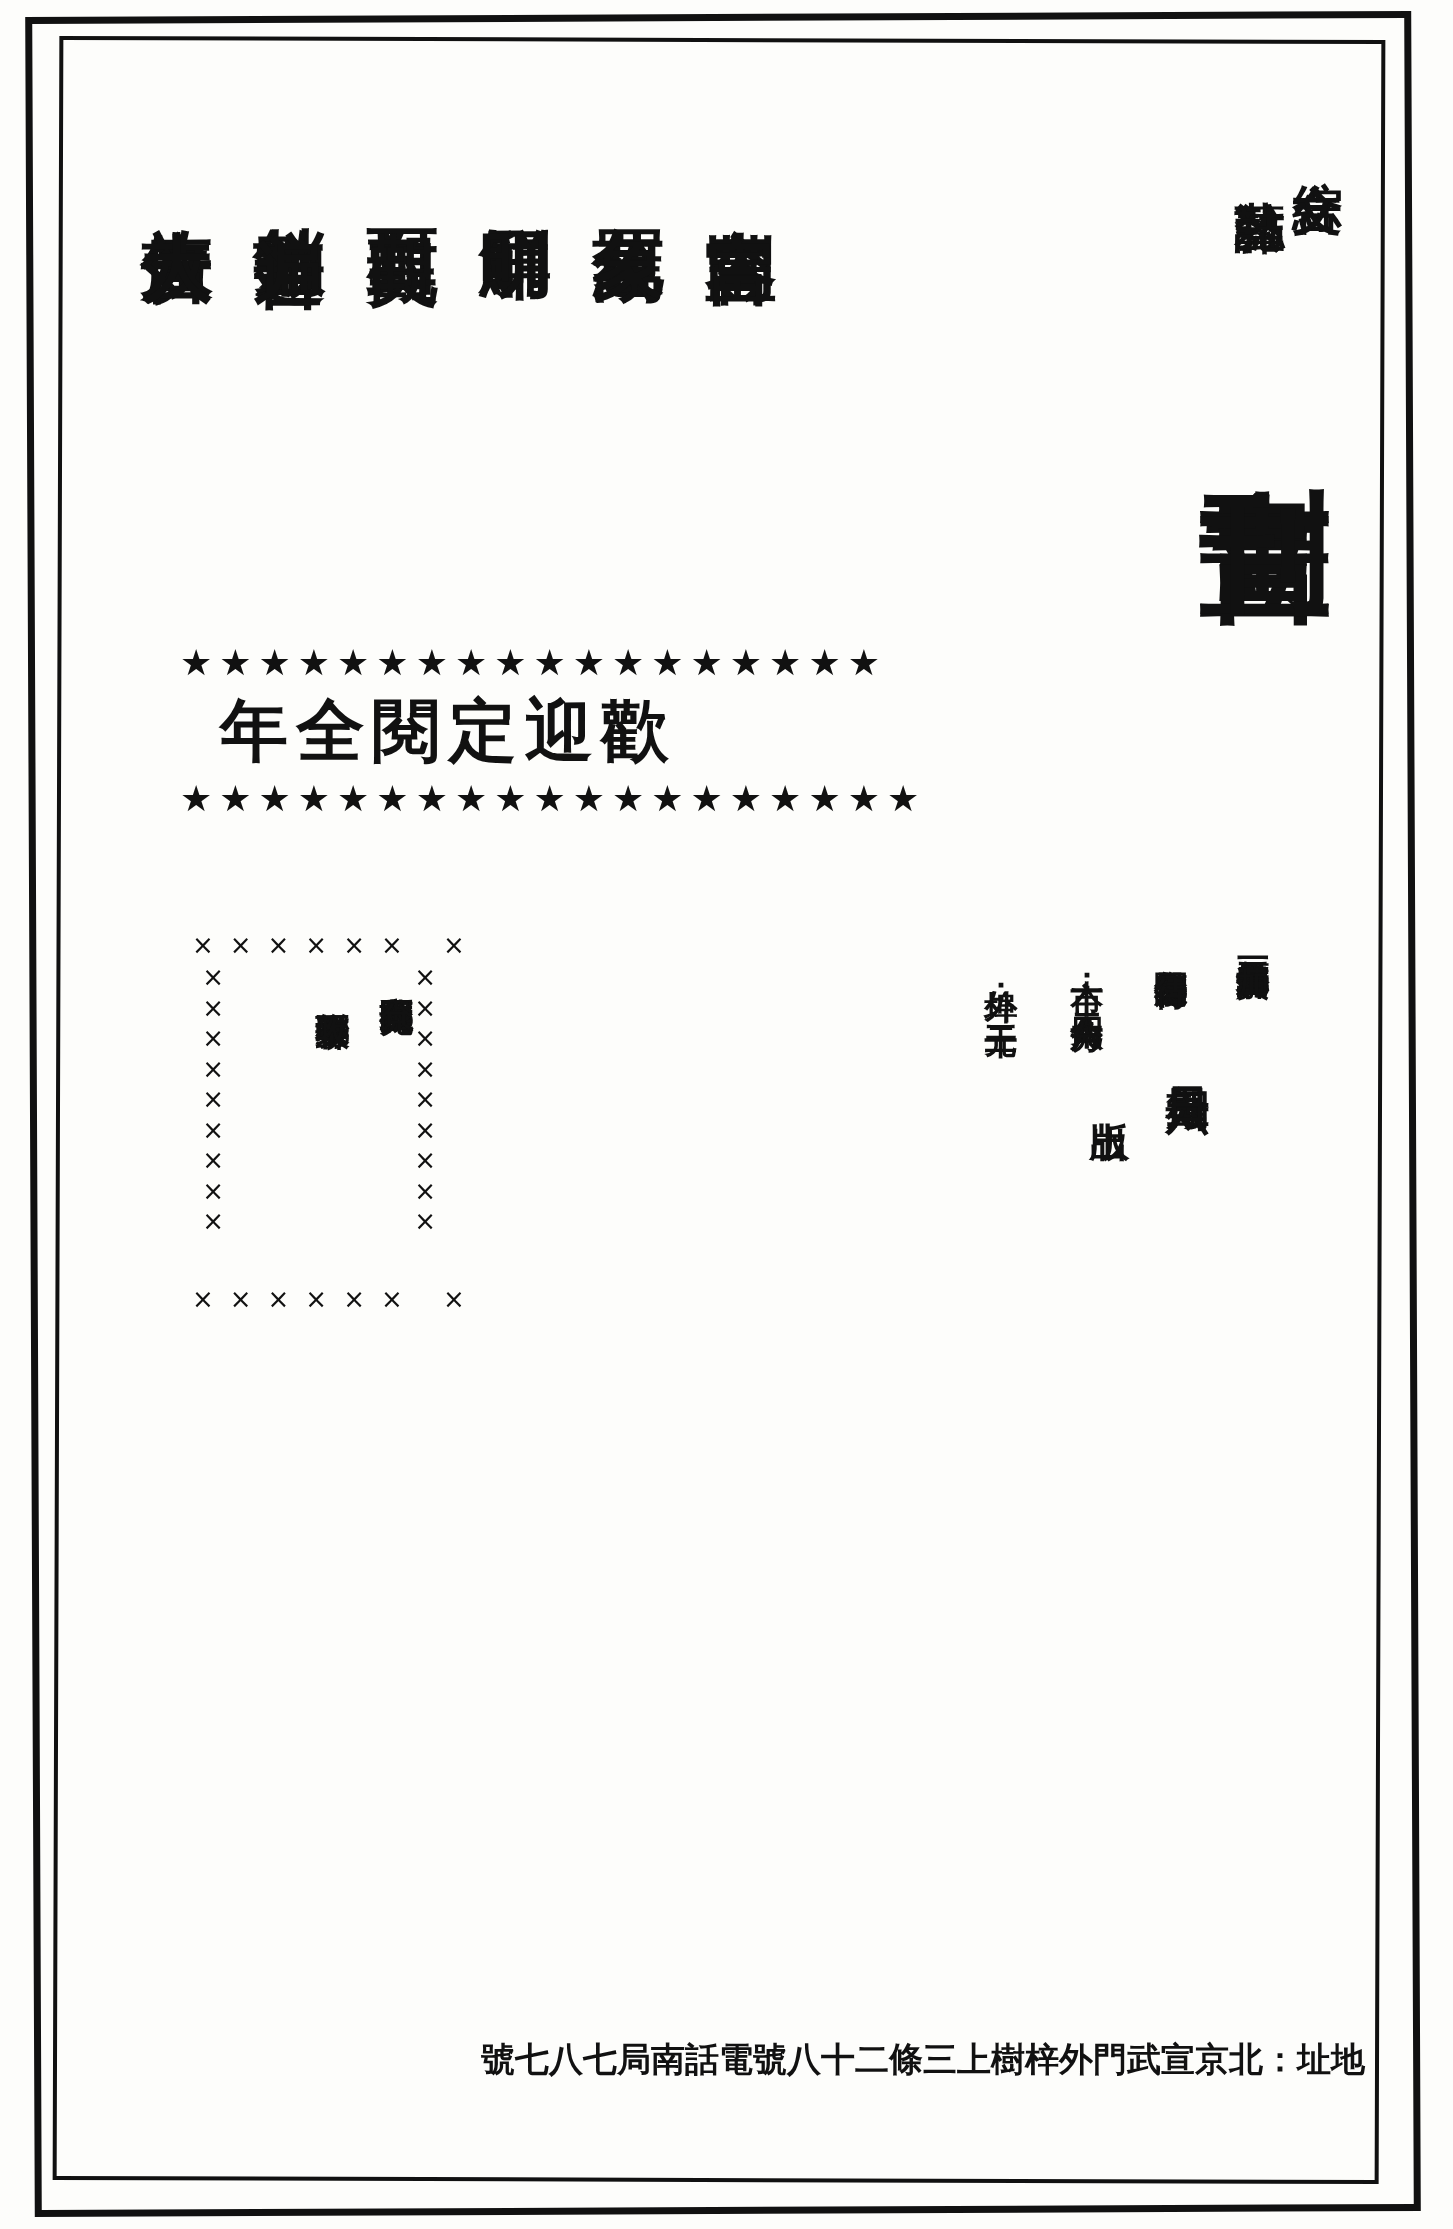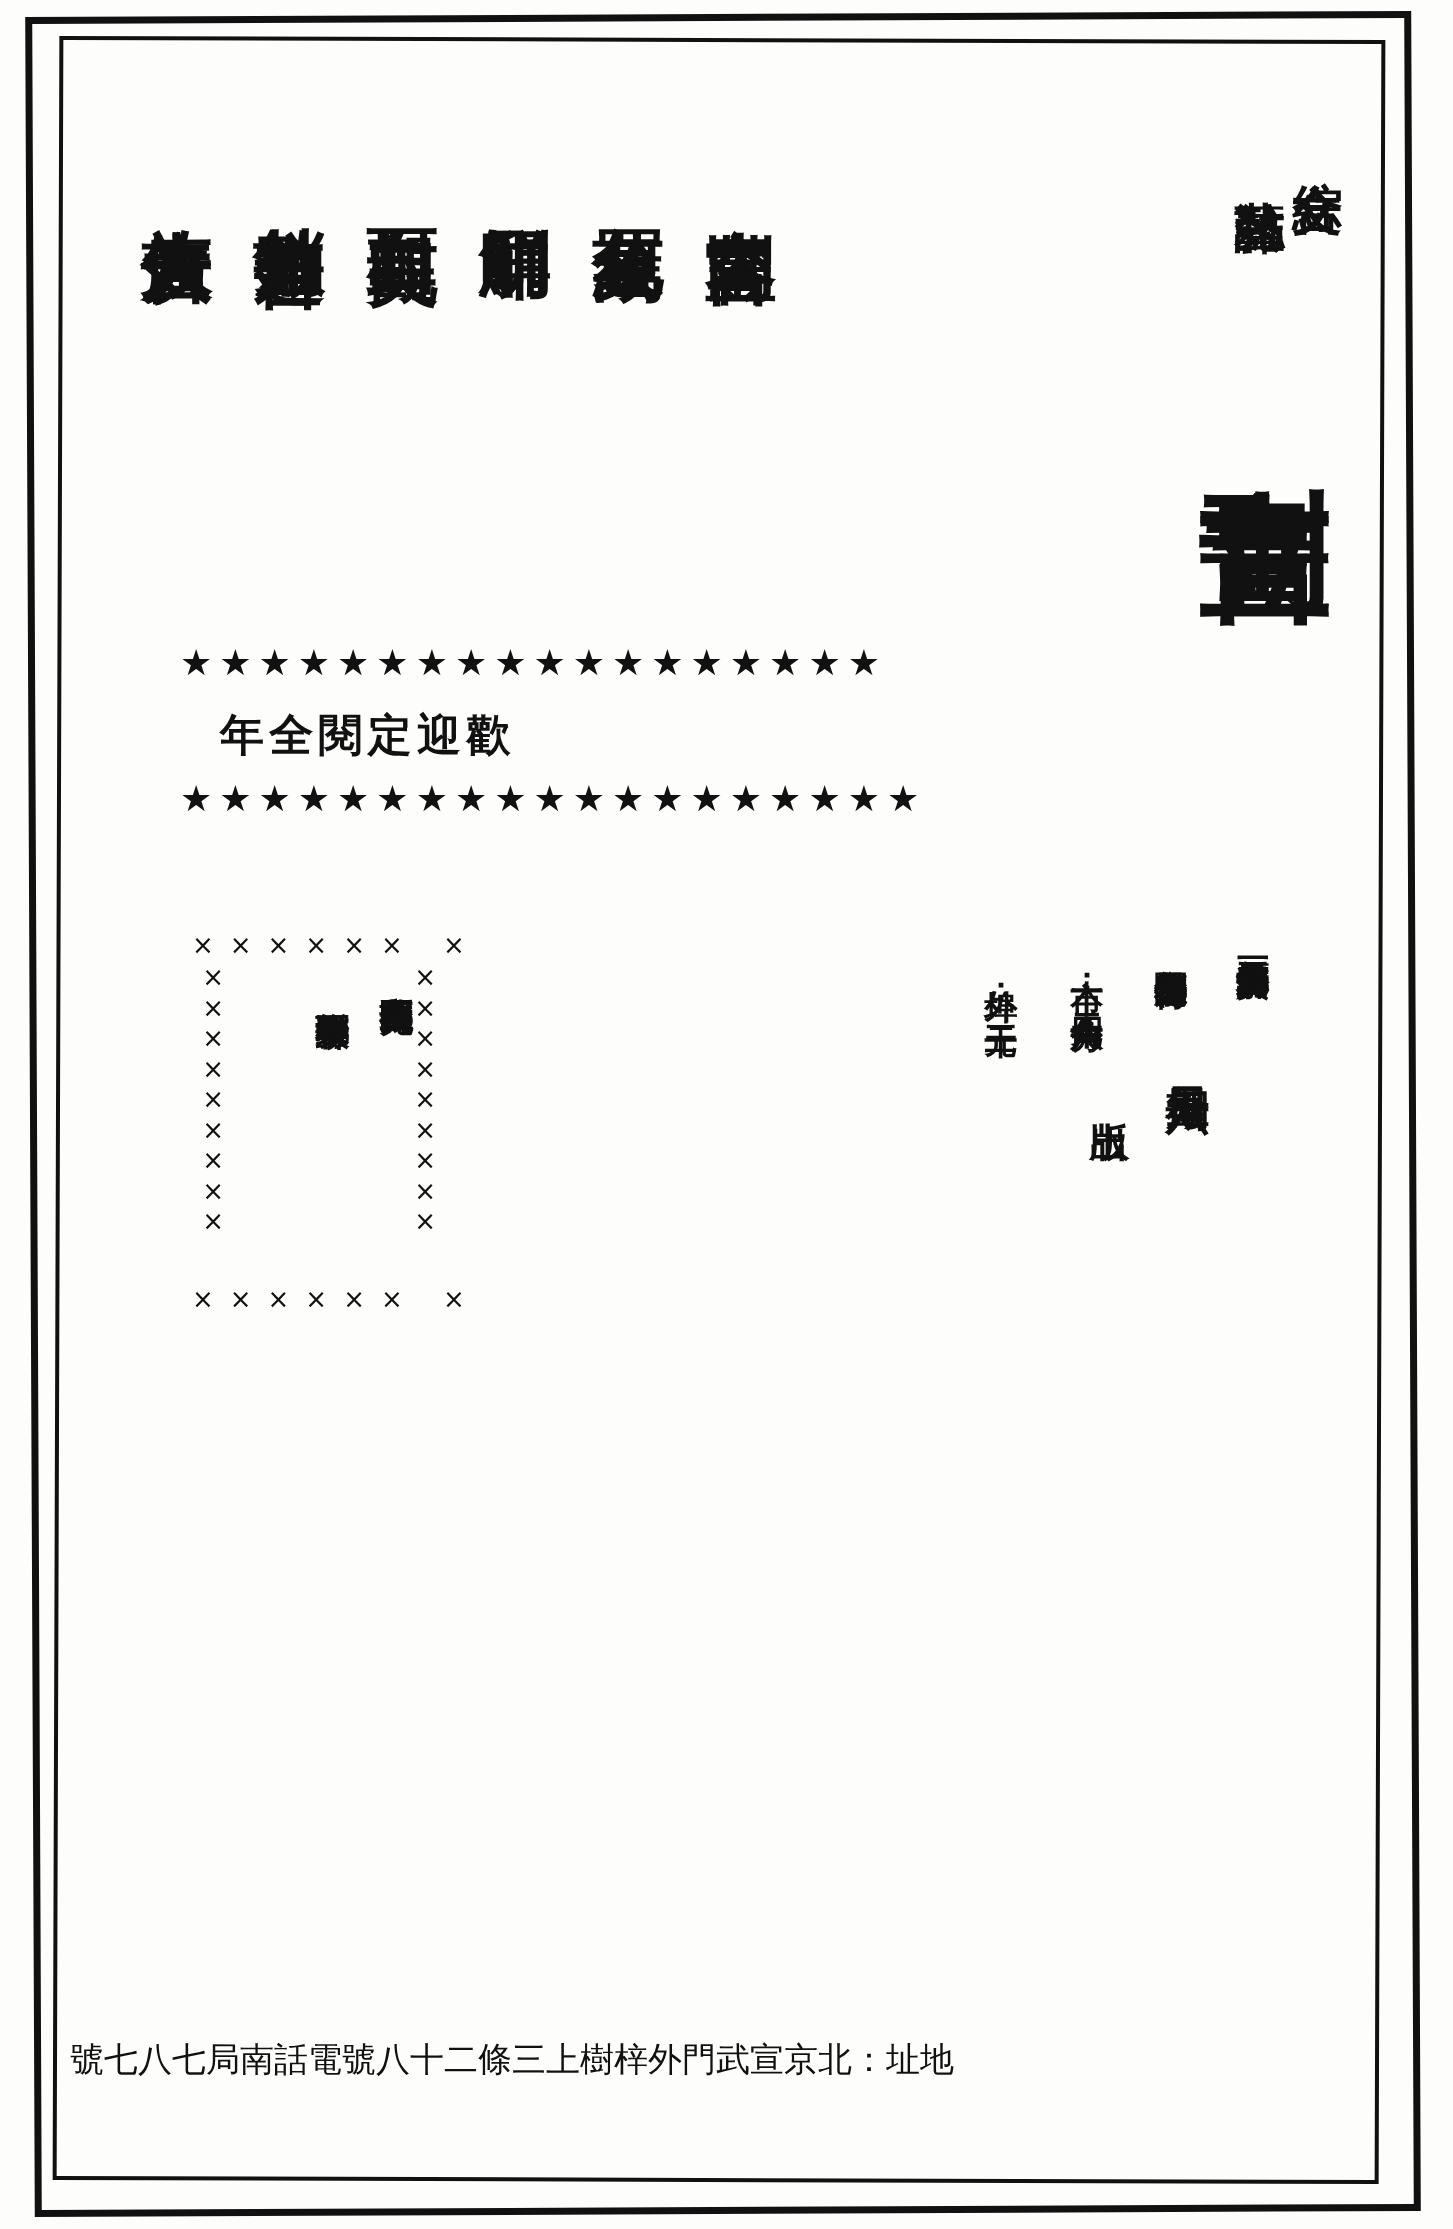--- a/index.html
+++ b/index.html
@@ -116,22 +116,22 @@
     font-family: "DejaVu Sans", sans-serif;
     color: #111;
     white-space: nowrap;
   }
   .starrow.top { left: 110px; top: 592px; }
   .starrow.bottom { left: 110px; top: 728px; }
 
   .welcome {
     position: absolute;
     left: 150px;
-    top: 656px;
-    font-size: 44px;
+    top: 636px;
+    font-size: 68px;
     font-weight: bold;
     letter-spacing: 0.12em;
     white-space: nowrap;
     direction: rtl;
     unicode-bidi: bidi-override;
     font-family: Liberation Mono, monospace;
   }
 
   
   .infoblock {
@@ -204,23 +204,23 @@
   }
   .xnote.n1 { right: 28px; }
   .xnote.n2 { right: 92px; top: 56px; }
 
   
   .address {
     position: absolute;
     left: 0;
     right: 0;
     bottom: 82px;
-    text-align: left;
+    text-align: right;
     font-size: 34px;
-    font-weight: normal;
+    font-weight: bold;
     white-space: nowrap;
     direction: rtl;
     unicode-bidi: bidi-override;
   }
 </style>
 </head>
 <body>
 
 <div class="page">
 

